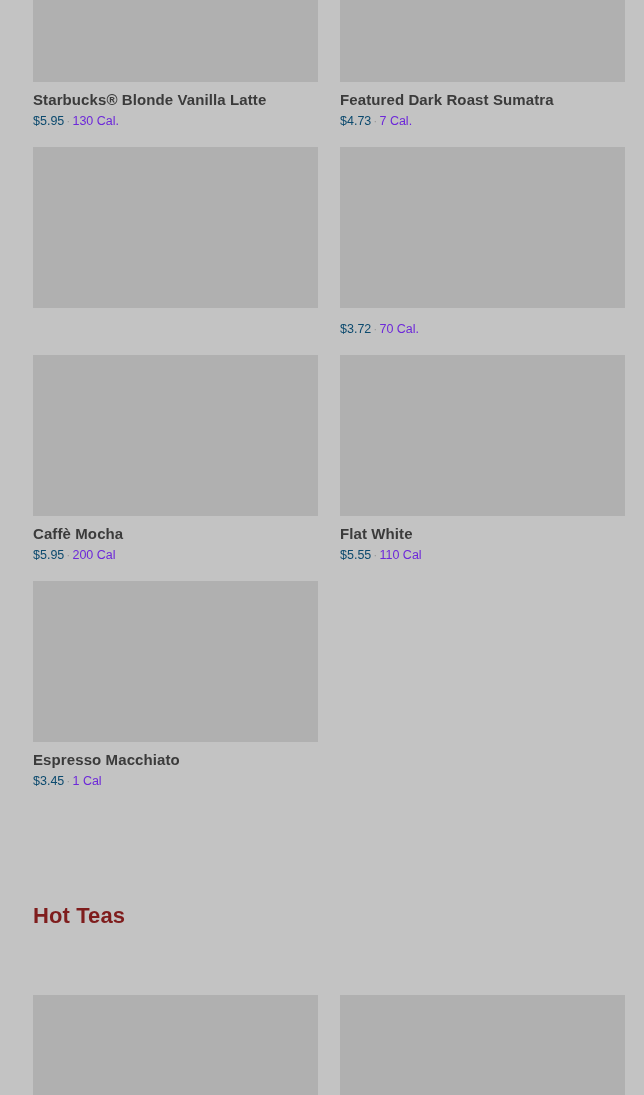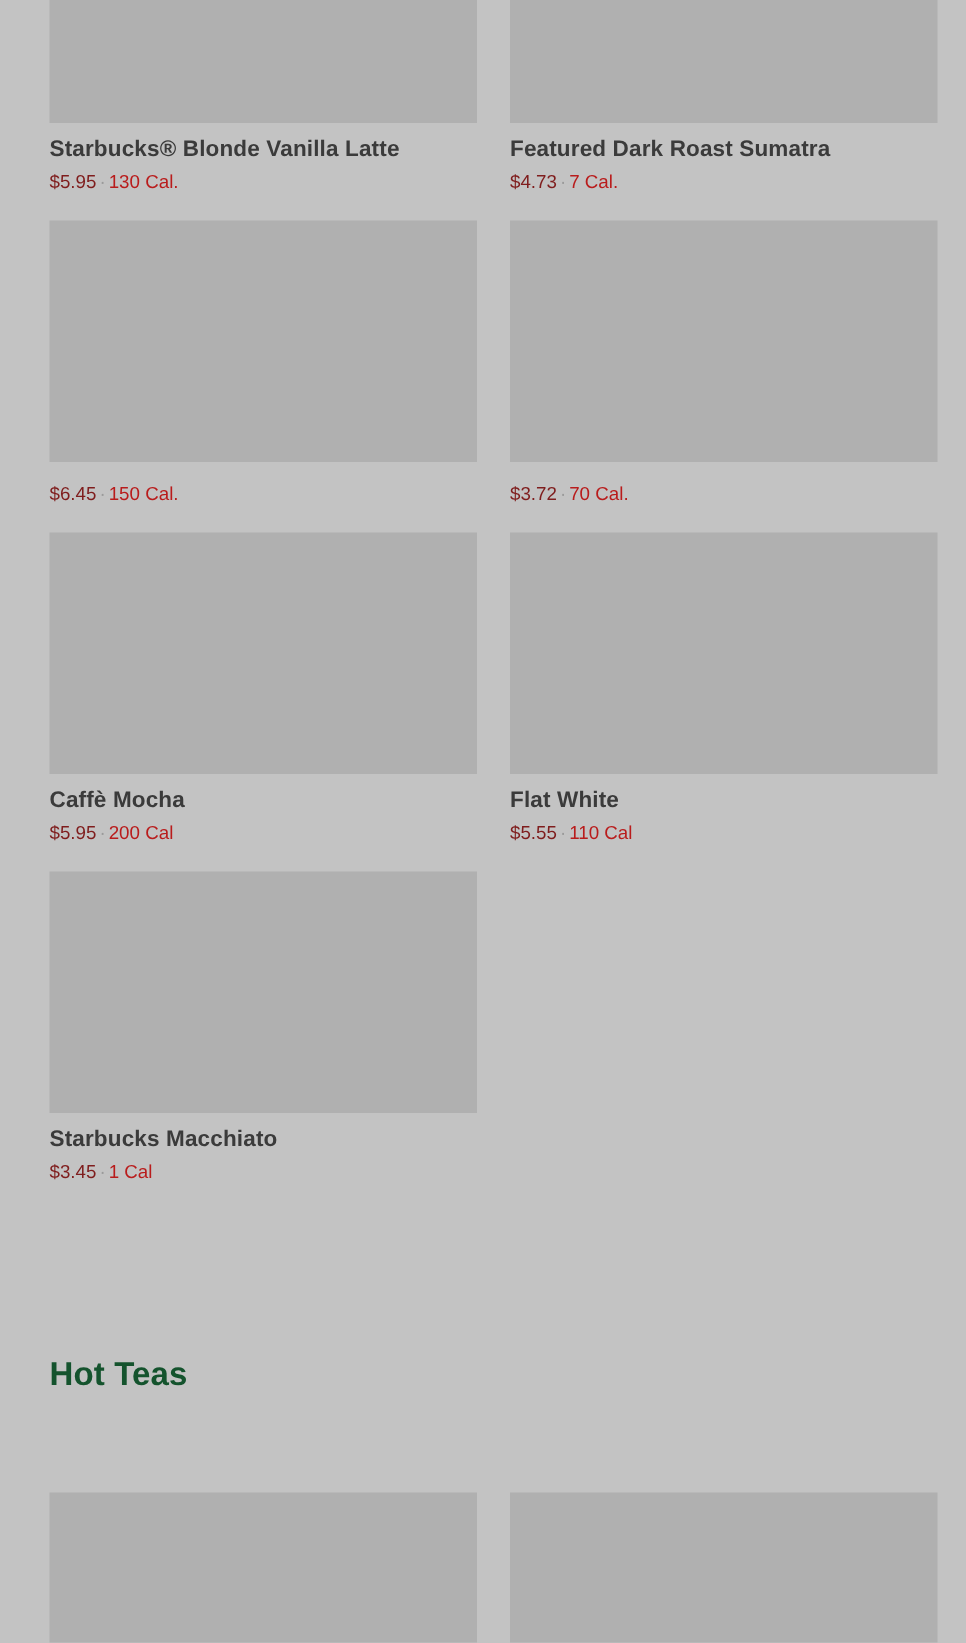--- a/index.html
+++ b/index.html
@@ -59,37 +59,37 @@
   }
 
   .card-meta {
     margin-top: 5px;
     font-size: 12.5px;
     line-height: 15px;
     color: #9a9a9a;
     white-space: nowrap;
   }
   .card-meta .price {
-    color: #7f1d1d;
+    color: #0c4a6e;
   }
   .card-meta .sep {
     color: #9a9a9a;
     padding: 0 2px;
   }
   .card-meta .cal {
-    color: #b91c1c;
+    color: #6d28d9;
   }
 
   .section-heading {
     position: absolute;
     left: 33px;
     top: 902px;
     font-size: 22px;
     font-weight: bold;
-    color: #14532d;
+    color: #7f1d1d;
     letter-spacing: 0.1px;
     line-height: 28px;
   }
 
   .teas-grid {
     position: absolute;
     left: 33px;
     top: 995px;
     width: 592px;
     display: grid;
@@ -123,23 +123,20 @@
         <div class="card-title">Featured Dark Roast Sumatra</div>
         <div class="card-meta">
           <span class="price">$4.73</span><span class="sep">·</span><span class="cal">7 Cal.</span>
         </div>
       </div>
     </div>
 
     <div class="card">
       <div class="card-image"></div>
       <div class="card-body">
-        <div class="card-meta">
-          <span class="price">$6.45</span><span class="sep">·</span><span class="cal">150 Cal.</span>
-        </div>
       </div>
     </div>
 
     <div class="card">
       <div class="card-image"></div>
       <div class="card-body">
         <div class="card-meta">
           <span class="price">$3.72</span><span class="sep">·</span><span class="cal">70 Cal.</span>
         </div>
       </div>
@@ -161,21 +158,21 @@
         <div class="card-title">Flat White</div>
         <div class="card-meta">
           <span class="price">$5.55</span><span class="sep">·</span><span class="cal">110 Cal</span>
         </div>
       </div>
     </div>
 
     <div class="card">
       <div class="card-image"></div>
       <div class="card-body">
-        <div class="card-title">Starbucks Macchiato</div>
+        <div class="card-title">Espresso Macchiato</div>
         <div class="card-meta">
           <span class="price">$3.45</span><span class="sep">·</span><span class="cal">1 Cal</span>
         </div>
       </div>
     </div>
 
   </div>
 
   <div class="section-heading">Hot Teas</div>
 

